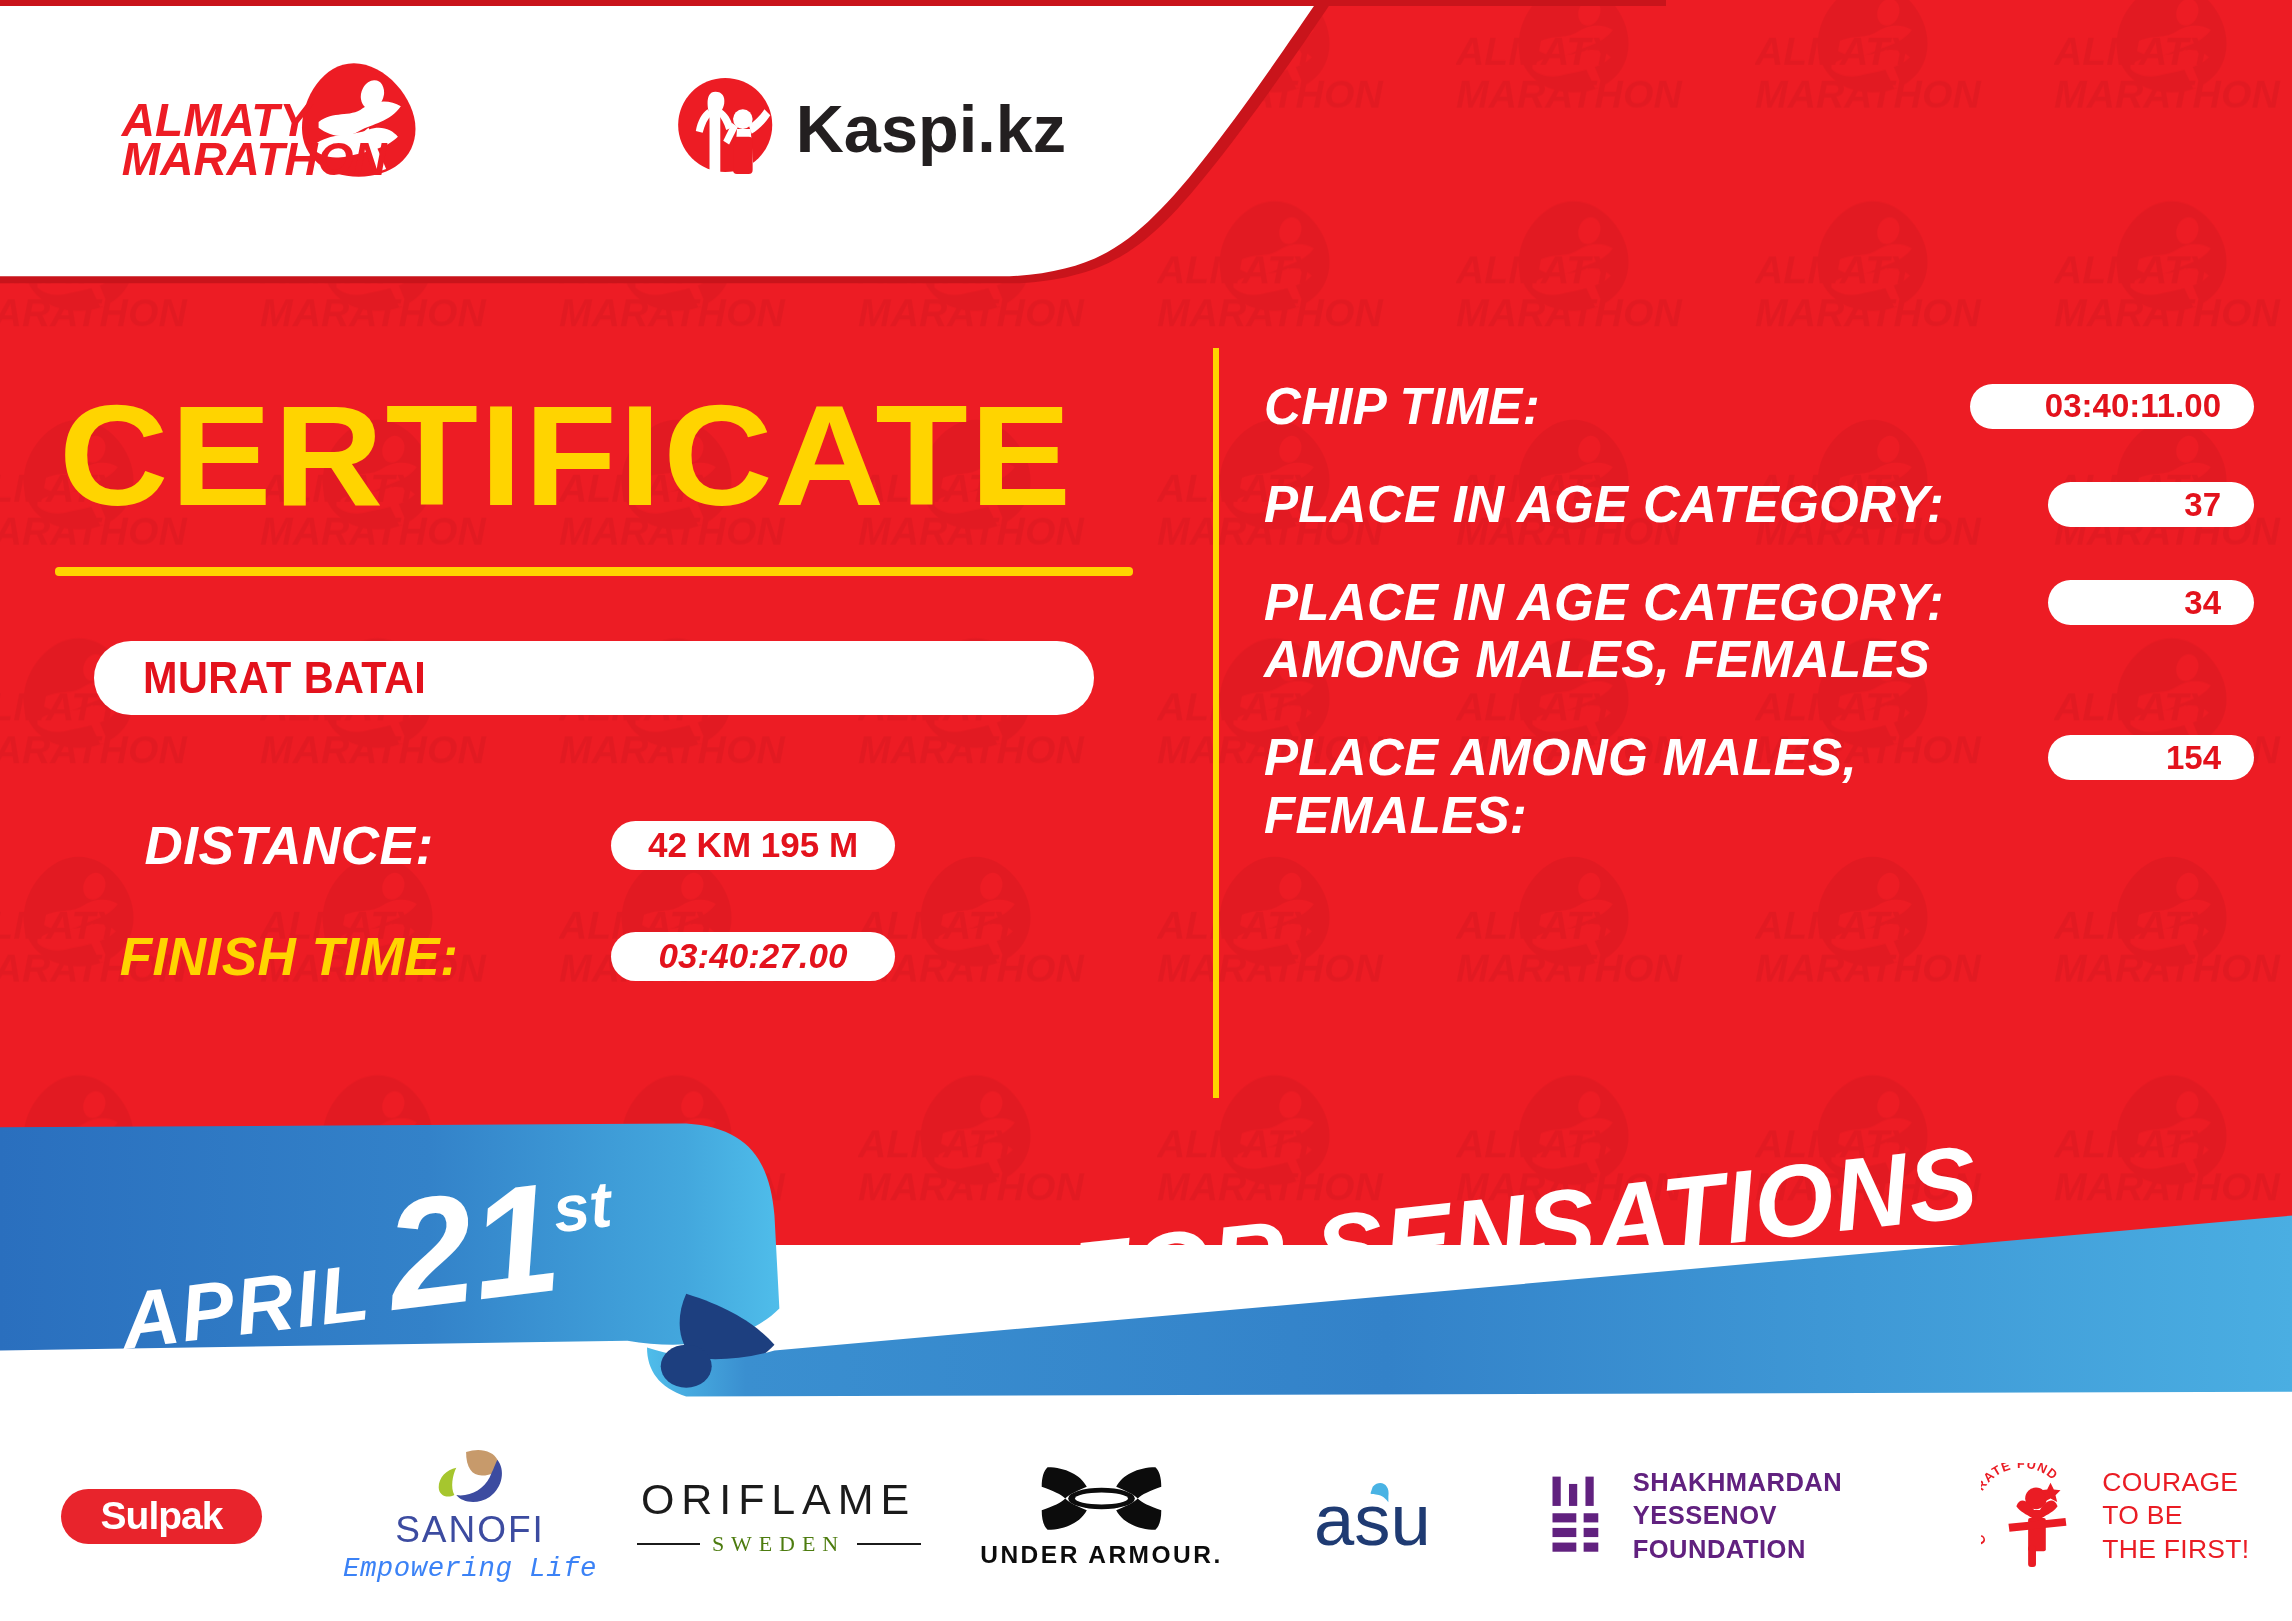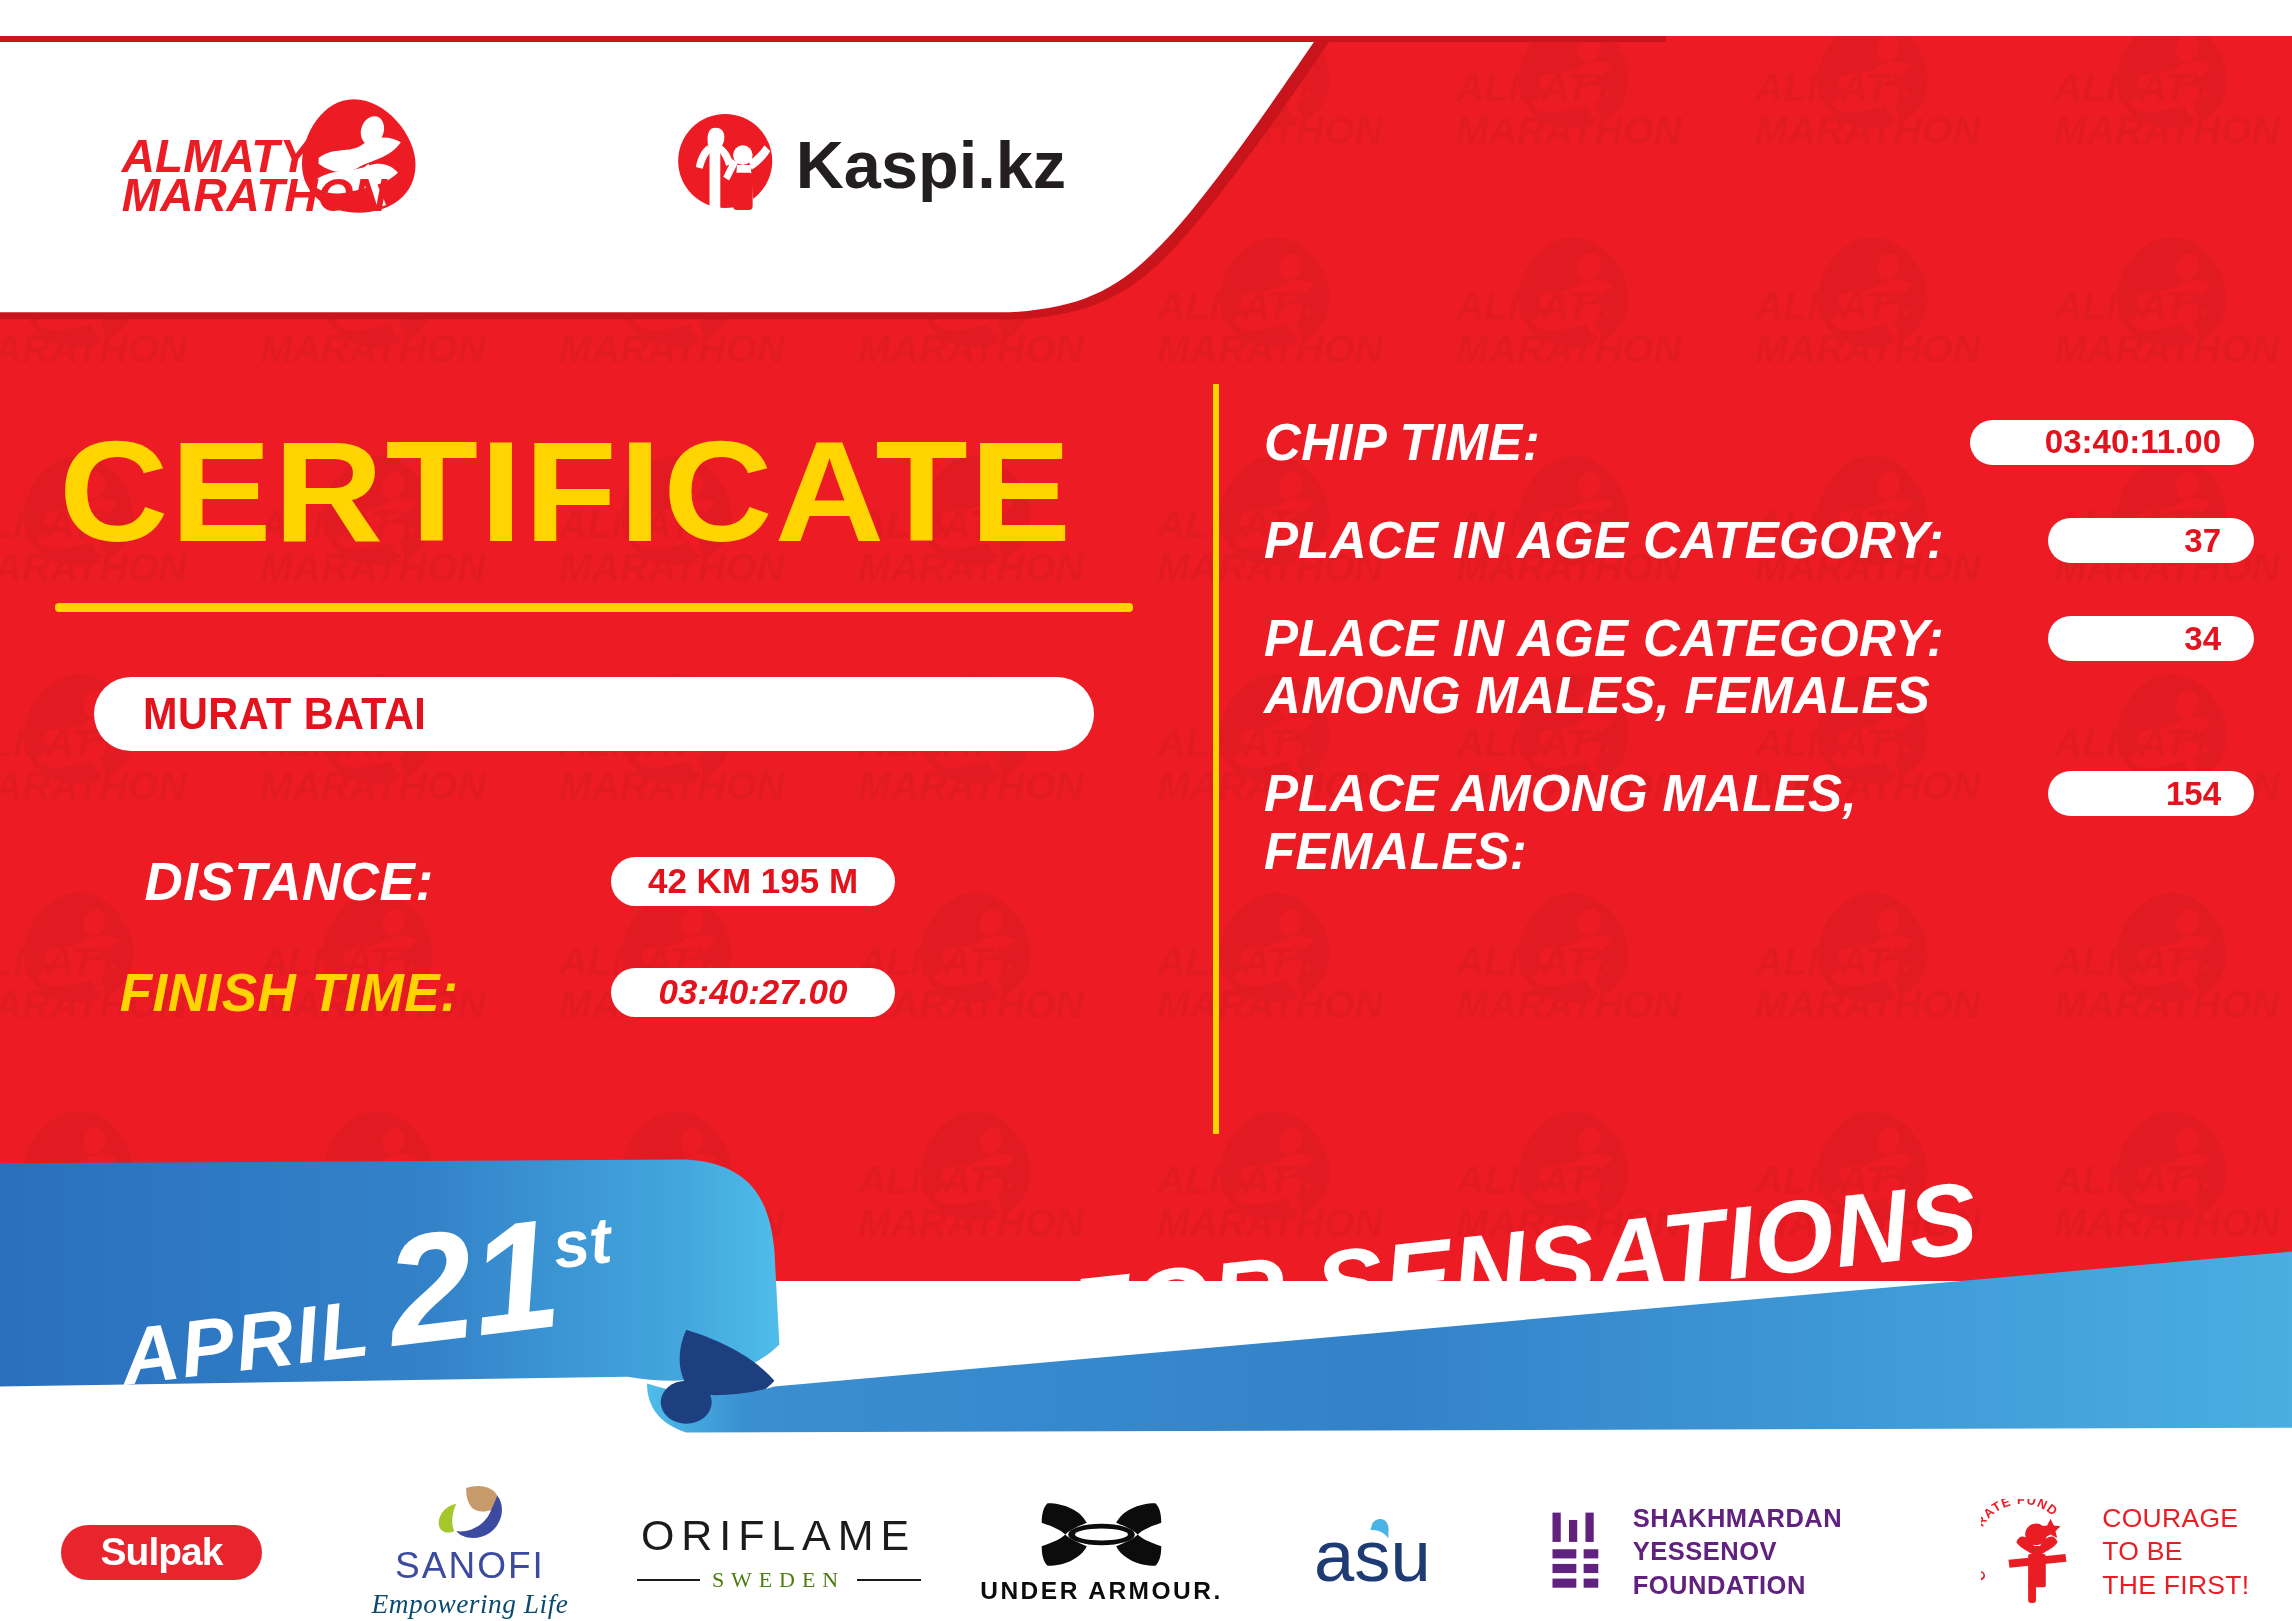--- a/index.html
+++ b/index.html
@@ -3,21 +3,21 @@
 <meta charset="utf-8">
 <style>
   html,body{margin:0;padding:0;}
   body{
     width:2293px;height:1621px;
     background:#ffffff;
     font-family:"Liberation Sans",sans-serif;
     overflow:hidden;
     position:relative;
   }
-  #cert{position:absolute;inset:0;overflow:hidden;background:#ffffff;margin-top:36px;}
+  #cert{position:absolute;inset:0;overflow:hidden;background:#ffffff;}
 
   
   .red-field{
     position:absolute;left:0;top:0;width:2293px;height:1245px;
     background:#ed1c24;
   }
   .watermark{
     position:absolute;left:-39px;top:-29px;width:2392px;height:1313px;
     opacity:.085;
   }
@@ -161,21 +161,21 @@
   .sulpak-pill span{
     color:#ffffff;font-family:"Liberation Sans",sans-serif;
     font-weight:bold;font-size:39px;letter-spacing:-1px;
   }
   .sanofi-box{display:flex;flex-direction:column;align-items:center;}
   .sanofi-word{
     color:#3c4ba0;font-family:"Liberation Sans",sans-serif;
     font-size:37px;letter-spacing:2px;margin-top:3.9px;
   }
   .sanofi-tag{
-    color:#0c4a6e;font-family:Liberation Serif, serif;
+    color:#3b82f6;font-family:Liberation Mono, monospace;
     font-style:italic;font-size:27.4px;margin-top:2px;letter-spacing:0.5px;
   }
   .oriflame-box{display:flex;flex-direction:column;align-items:center;}
   .oriflame-word{
     color:#1b1b1b;font-family:"Liberation Sans",sans-serif;
     font-size:43px;letter-spacing:6.9px;
   }
   .oriflame-sub-row{display:flex;align-items:center;gap:11.8px;margin-top:7.8px;width:284px;}
   .oriflame-sub-row .ln{flex:1 1 auto;height:2px;background:#1b1b1b;}
   .oriflame-sub{

